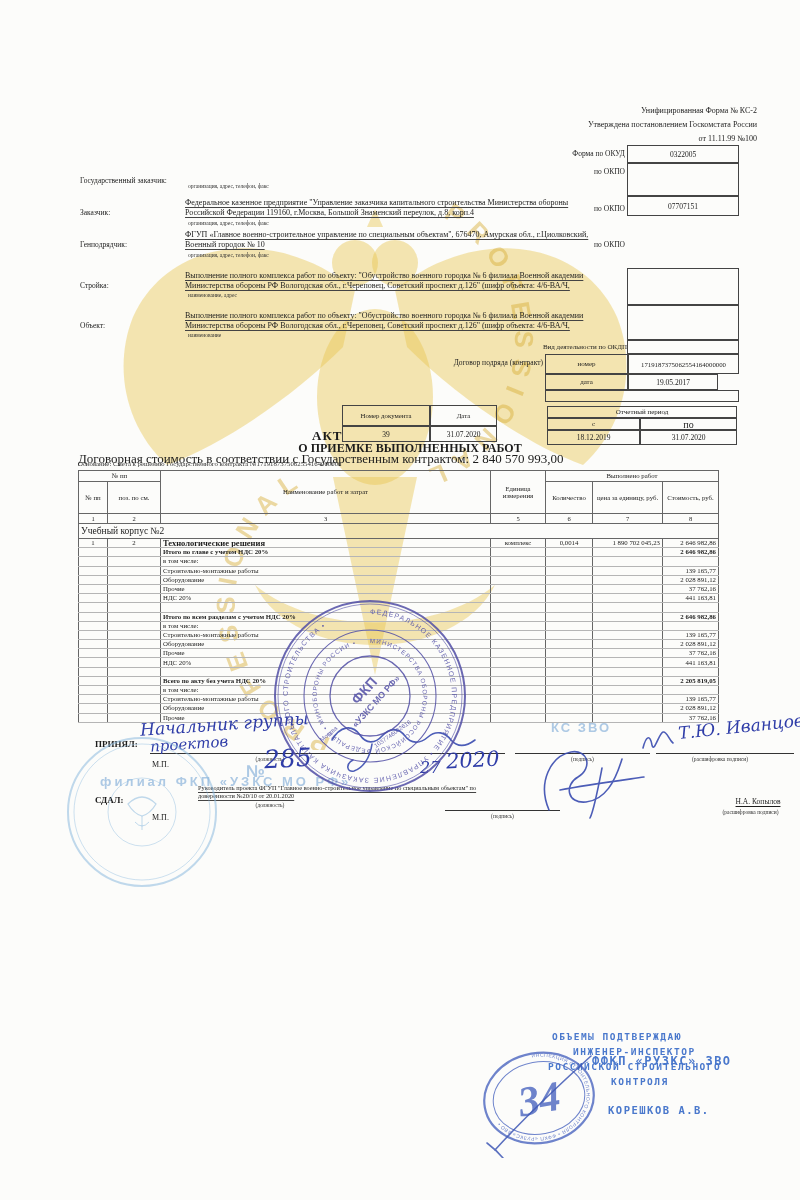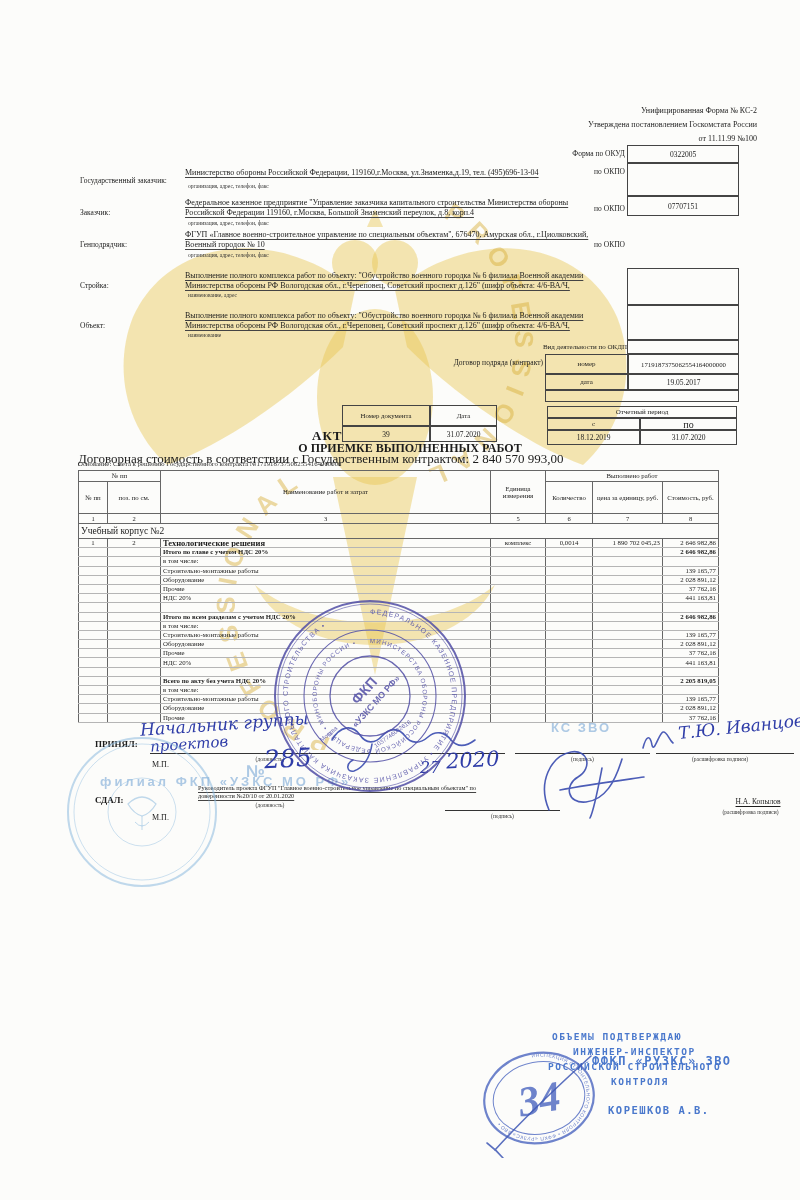--- a/index.html
+++ b/index.html
@@ -75,21 +75,20 @@
   <div class="abs rt small" style="right:175px;top:204px;width:120px;">по ОКПО</div>
   <div class="abs rt small" style="right:175px;top:240px;width:120px;">по ОКПО</div>
 
   <div class="abs box" style="left:627px;top:145px;width:112px;height:18px;text-align:right;">0322005</div>
   <div class="abs box" style="left:627px;top:163px;width:112px;height:33px;"></div>
   <div class="abs box" style="left:627px;top:196px;width:112px;height:20px;">07707151</div>
   <div class="abs box" style="left:627px;top:268px;width:112px;height:37px;"></div>
   <div class="abs box" style="left:627px;top:305px;width:112px;height:35px;"></div>
 
   <div class="abs small" style="left:80px;top:176px;">Государственный заказчик:</div>
-  <div class="abs fillline" style="left:185px;top:168px;width:537px;">Министерство обороны Российской Федерации, 119160,г.Москва, ул.Знаменка,д.19, тел. (495)696-13-04</div>
   <div class="abs hint" style="left:188px;top:183px;">организация, адрес, телефон, факс</div>
 
   <div class="abs small" style="left:80px;top:208px;">Заказчик:</div>
   <div class="abs fillline" style="left:185px;top:198px;width:537px;">Федеральное казенное предприятие "Управление заказчика капитального строительства Министерства обороны
 Российской Федерации 119160, г.Москва, Большой Знаменский переулок, д.8, корп.4</div>
   <div class="abs hint" style="left:188px;top:220px;">организация, адрес, телефон, факс</div>
 
   <div class="abs small" style="left:80px;top:240px;">Генподрядчик:</div>
   <div class="abs fillline" style="left:185px;top:230px;width:537px;">ФГУП «Главное военно-строительное управление по специальным объектам", 676470, Амурская обл., г.Циолковский,
 Военный городок № 10</div>
@@ -105,21 +104,21 @@
 Министерства обороны РФ Вологодская обл., г.Череповец, Советский проспект д.126" (шифр объекта: 4/6-ВА/Ч,</div>
   <div class="abs hint" style="left:188px;top:332px;">наименование</div>
 
   <div class="abs rt" style="right:173px;top:343px;width:220px;font-size:7px;">Вид деятельности по ОКДП</div>
   <div class="abs box" style="left:627px;top:340px;width:112px;height:14px;"></div>
 
   <div class="abs rt small" style="right:257px;top:358px;width:180px;">Договор подряда (контракт)</div>
   <div class="abs box" style="left:545px;top:354px;width:83px;height:20px;font-size:7px;">номер</div>
   <div class="abs box" style="left:628px;top:354px;width:111px;height:20px;font-size:6.8px;">1719187375062554164000000</div>
   <div class="abs box" style="left:545px;top:374px;width:83px;height:16px;font-size:7px;">дата</div>
-  <div class="abs box" style="left:628px;top:374px;width:111px;height:16px;">19.05.2017</div>
+  <div class="abs box" style="left:628px;top:374px;width:90px;height:16px;">19.05.2017</div>
   <div class="abs box" style="left:545px;top:390px;width:194px;height:12px;"></div>
 
   <div class="abs" style="left:312px;top:412px;font-size:13px;font-weight:bold;letter-spacing:1px;margin-top:16px;">АКТ</div>
   <div class="abs box" style="left:342px;top:405px;width:88px;height:21px;font-size:6.8px;">Номер документа</div>
   <div class="abs box" style="left:430px;top:405px;width:67px;height:21px;font-size:6.8px;">Дата</div>
   <div class="abs box" style="left:342px;top:426px;width:88px;height:16px;">39</div>
   <div class="abs box" style="left:430px;top:426px;width:67px;height:16px;">31.07.2020</div>
   <div class="abs ctr" style="left:278px;top:441px;width:264px;font-size:12px;font-weight:bold;">О ПРИЕМКЕ ВЫПОЛНЕННЫХ РАБОТ</div>
 
   <div class="abs box" style="left:547px;top:406px;width:190px;height:12px;font-size:7px;">Отчетный период</div>

